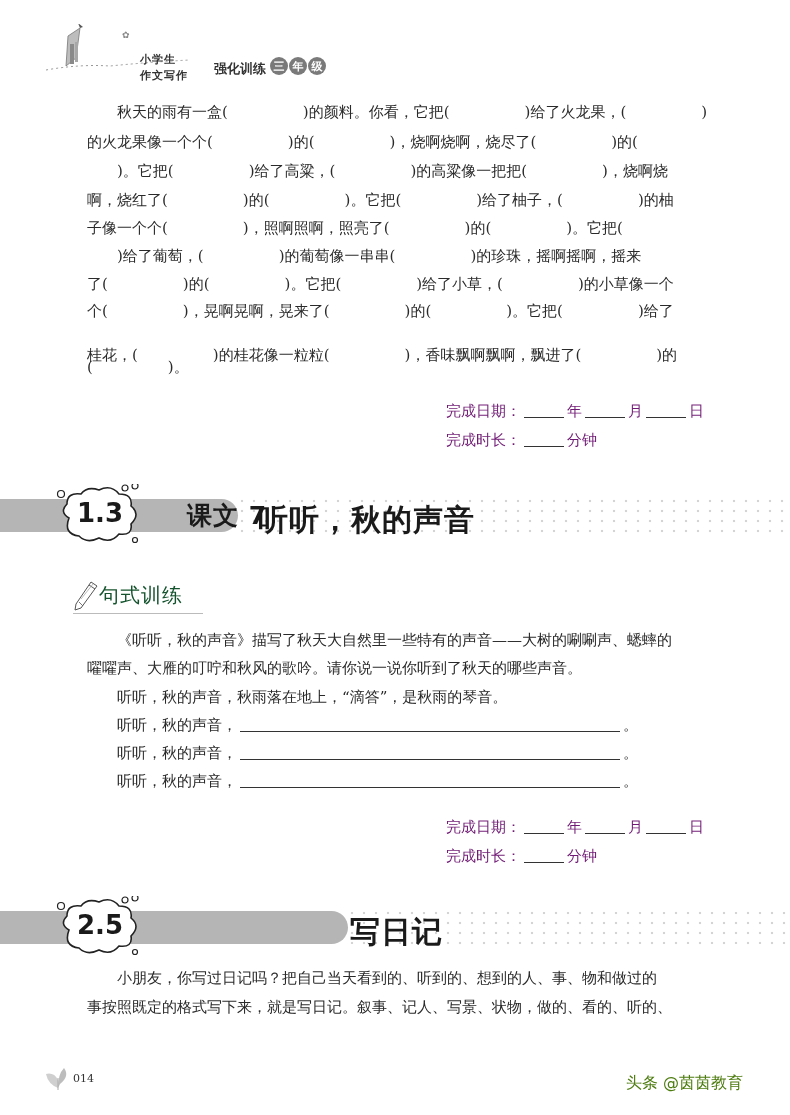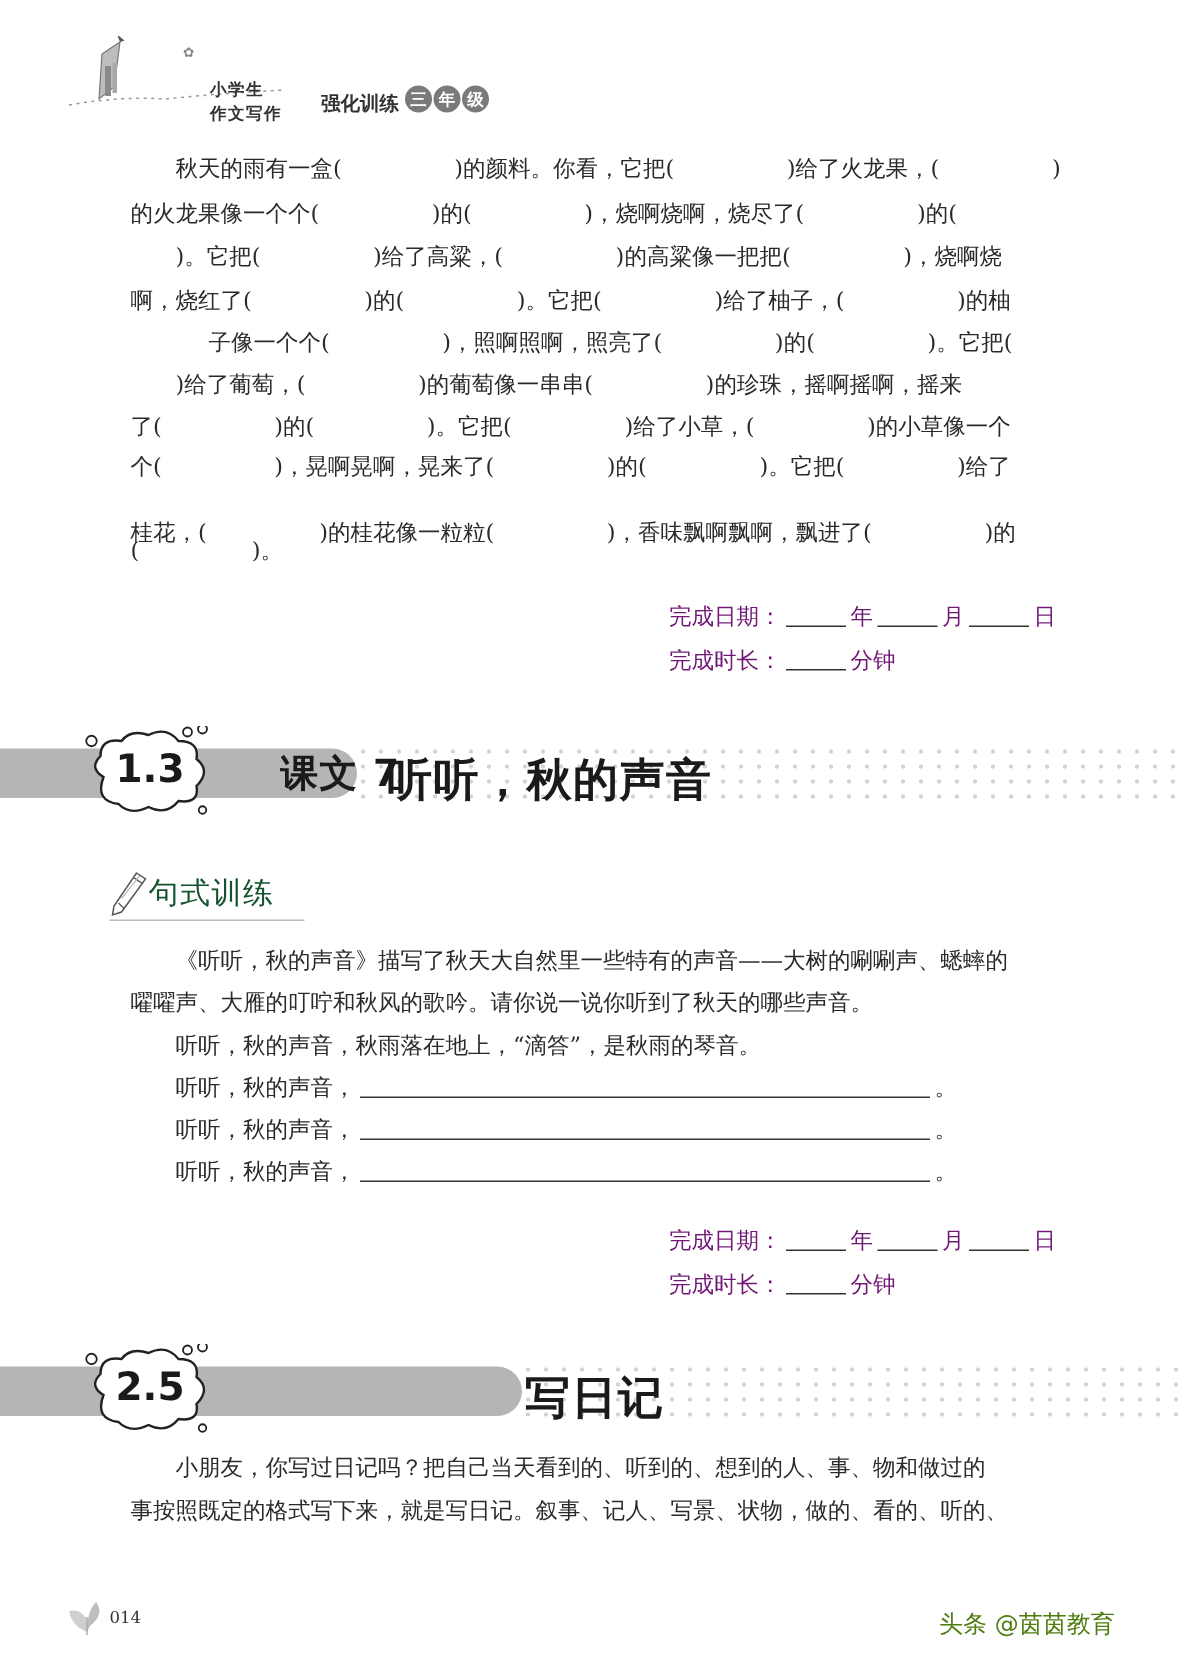--- a/index.html
+++ b/index.html
@@ -63,21 +63,21 @@
     <div class="grade-badge">年</div>
     <div class="grade-badge">级</div>
   </div>
 </div>
 
 <div>
   <div class="line-row" style="top:98px;">　　秋天的雨有一盒(　　　　　)的颜料。你看，它把(　　　　　)给了火龙果，(　　　　　)</div>
   <div class="line-row" style="top:128px;">的火龙果像一个个(　　　　　)的(　　　　　)，烧啊烧啊，烧尽了(　　　　　)的(</div>
   <div class="line-row" style="top:157px;">　　)。它把(　　　　　)给了高粱，(　　　　　)的高粱像一把把(　　　　　)，烧啊烧</div>
   <div class="line-row" style="top:186px;">啊，烧红了(　　　　　)的(　　　　　)。它把(　　　　　)给了柚子，(　　　　　)的柚</div>
-  <div class="line-row" style="top:214px;text-align:center;">子像一个个(　　　　　)，照啊照啊，照亮了(　　　　　)的(　　　　　)。它把(</div>
+  <div class="line-row" style="top:214px;">子像一个个(　　　　　)，照啊照啊，照亮了(　　　　　)的(　　　　　)。它把(</div>
   <div class="line-row" style="top:242px;">　　)给了葡萄，(　　　　　)的葡萄像一串串(　　　　　)的珍珠，摇啊摇啊，摇来</div>
   <div class="line-row" style="top:270px;">了(　　　　　)的(　　　　　)。它把(　　　　　)给了小草，(　　　　　)的小草像一个</div>
   <div class="line-row" style="top:297px;">个(　　　　　)，晃啊晃啊，晃来了(　　　　　)的(　　　　　)。它把(　　　　　)给了</div>
   <div class="line-row" style="top:341px;">桂花，(　　　　　)的桂花像一粒粒(　　　　　)，香味飘啊飘啊，飘进了(　　　　　)的</div>
   <div class="line-row" style="top:353px;">(　　　　　)。</div>
 </div>
 
 <div class="completion" style="top:397px;">
   <div class="row">
     <span>完成日期：</span><span class="underline-blank" style="width:40px;"></span><span>年</span><span class="underline-blank" style="width:40px;"></span><span>月</span><span class="underline-blank" style="width:40px;"></span><span>日</span>

